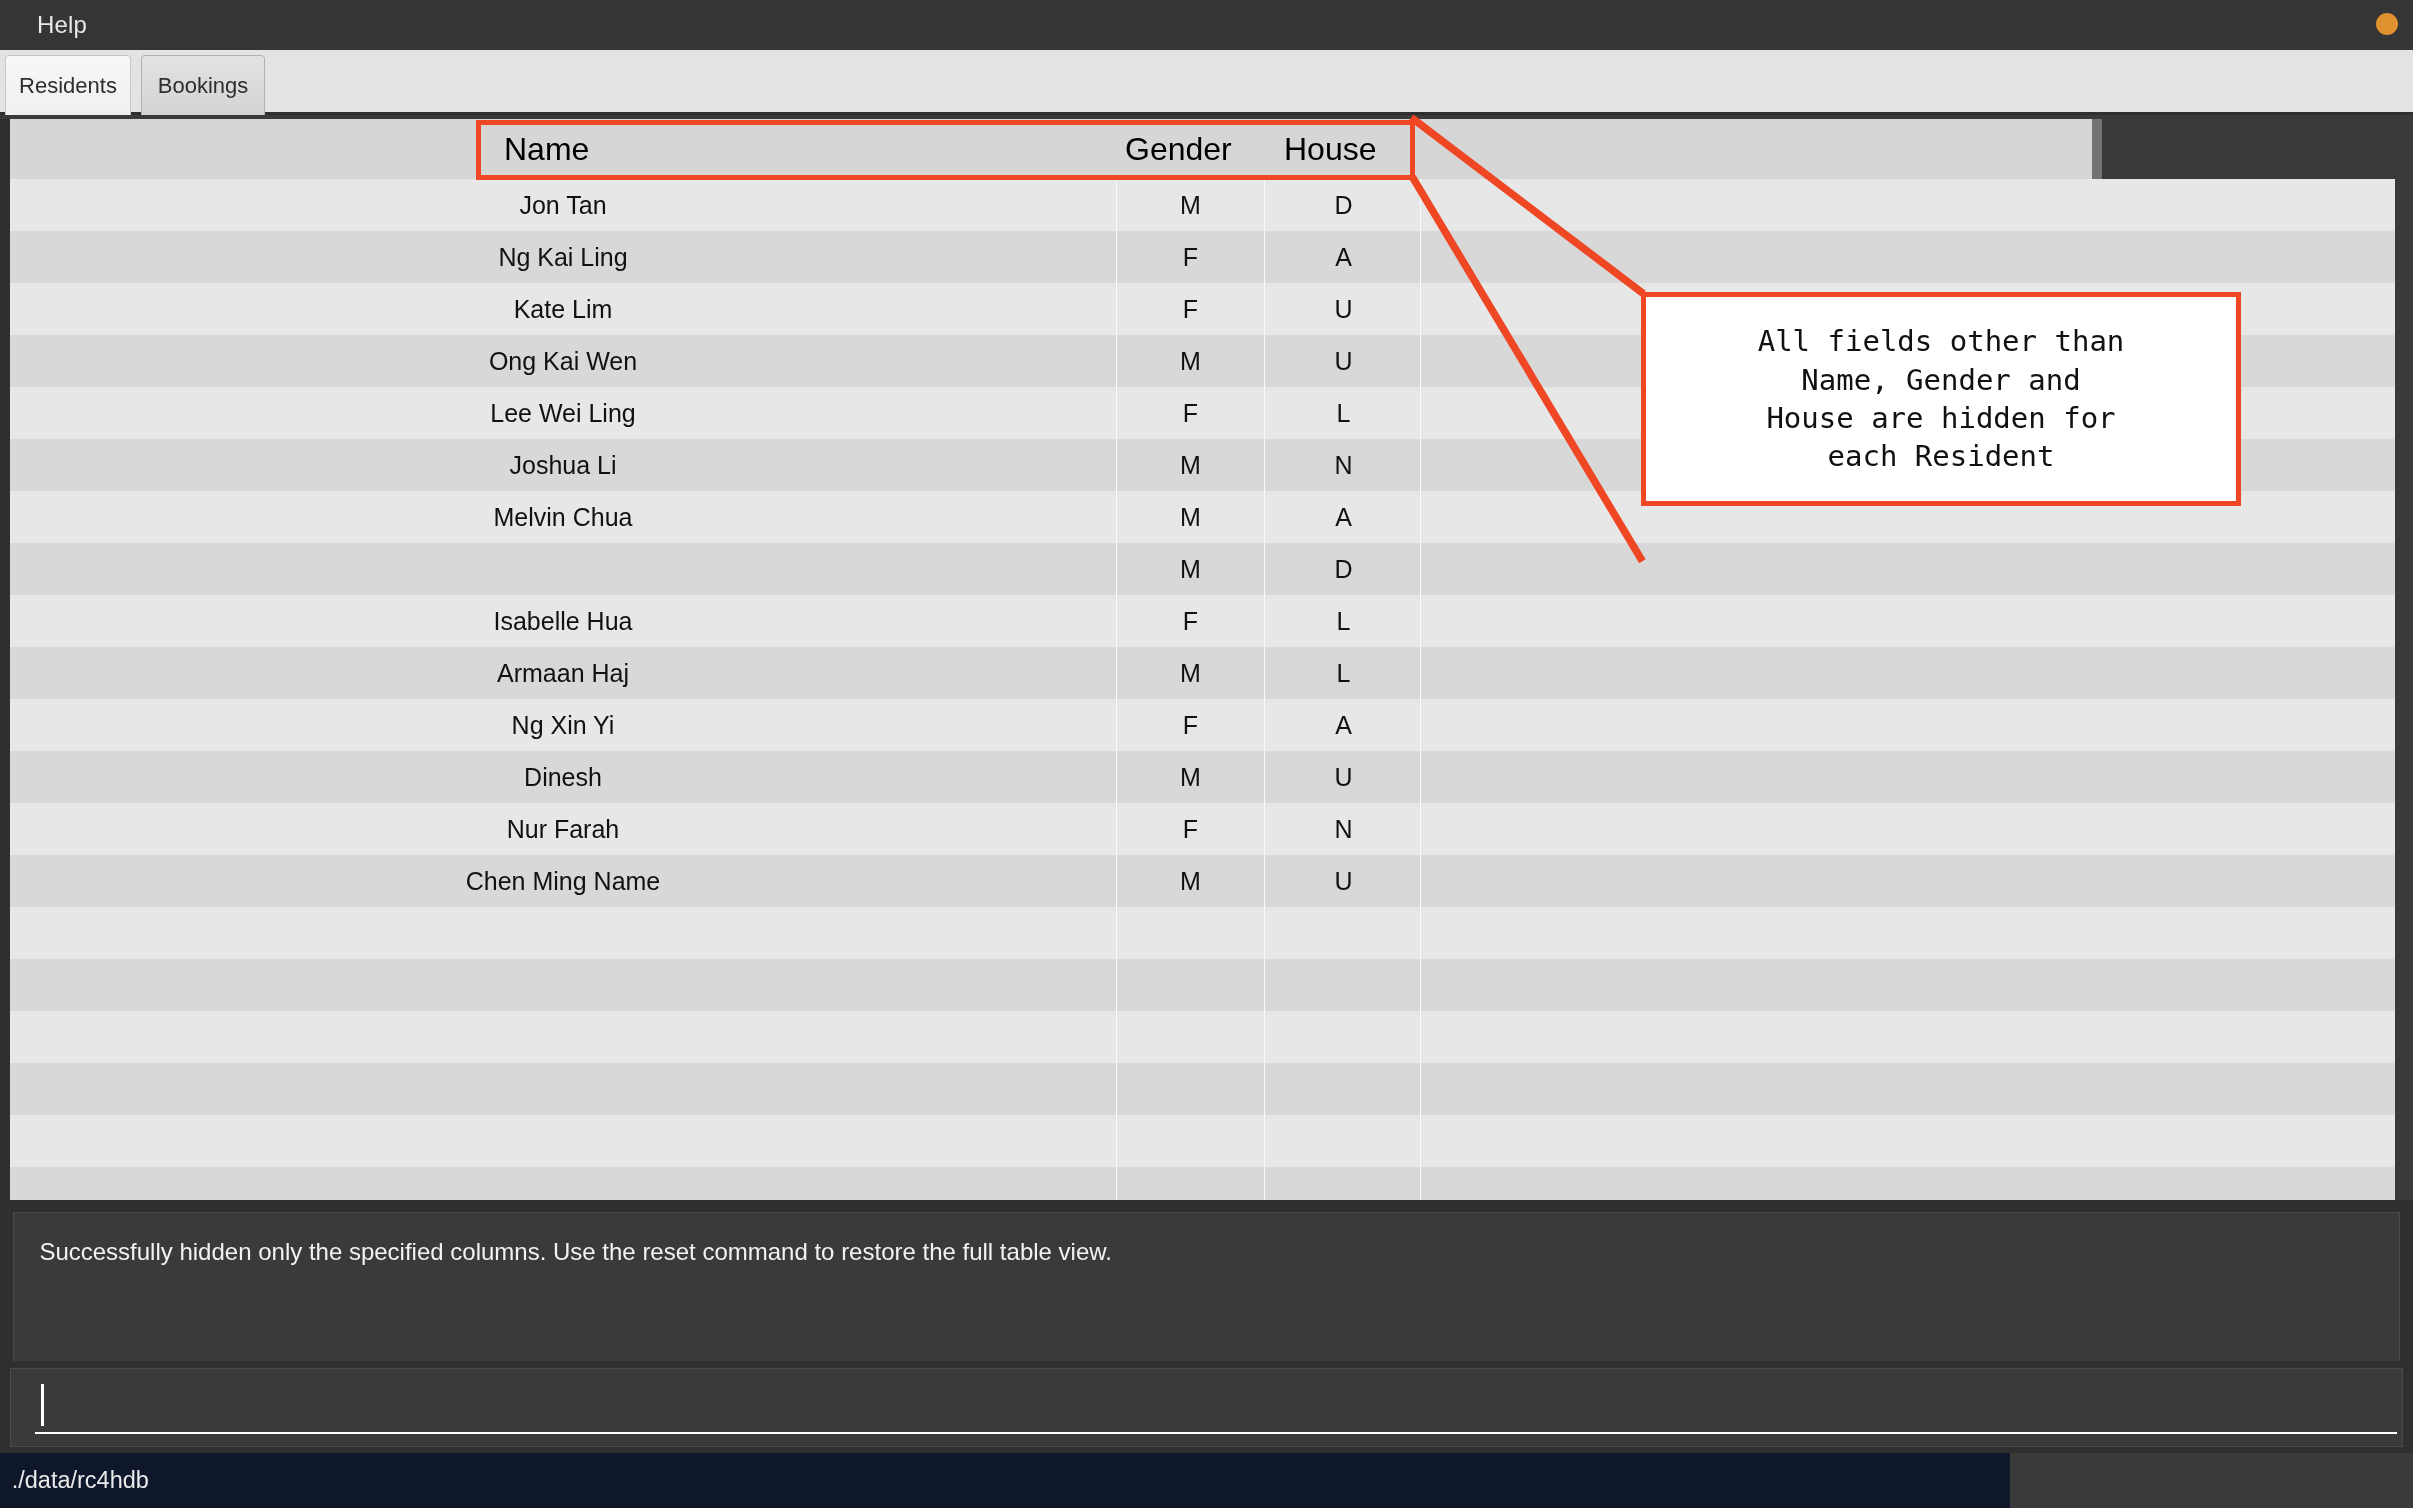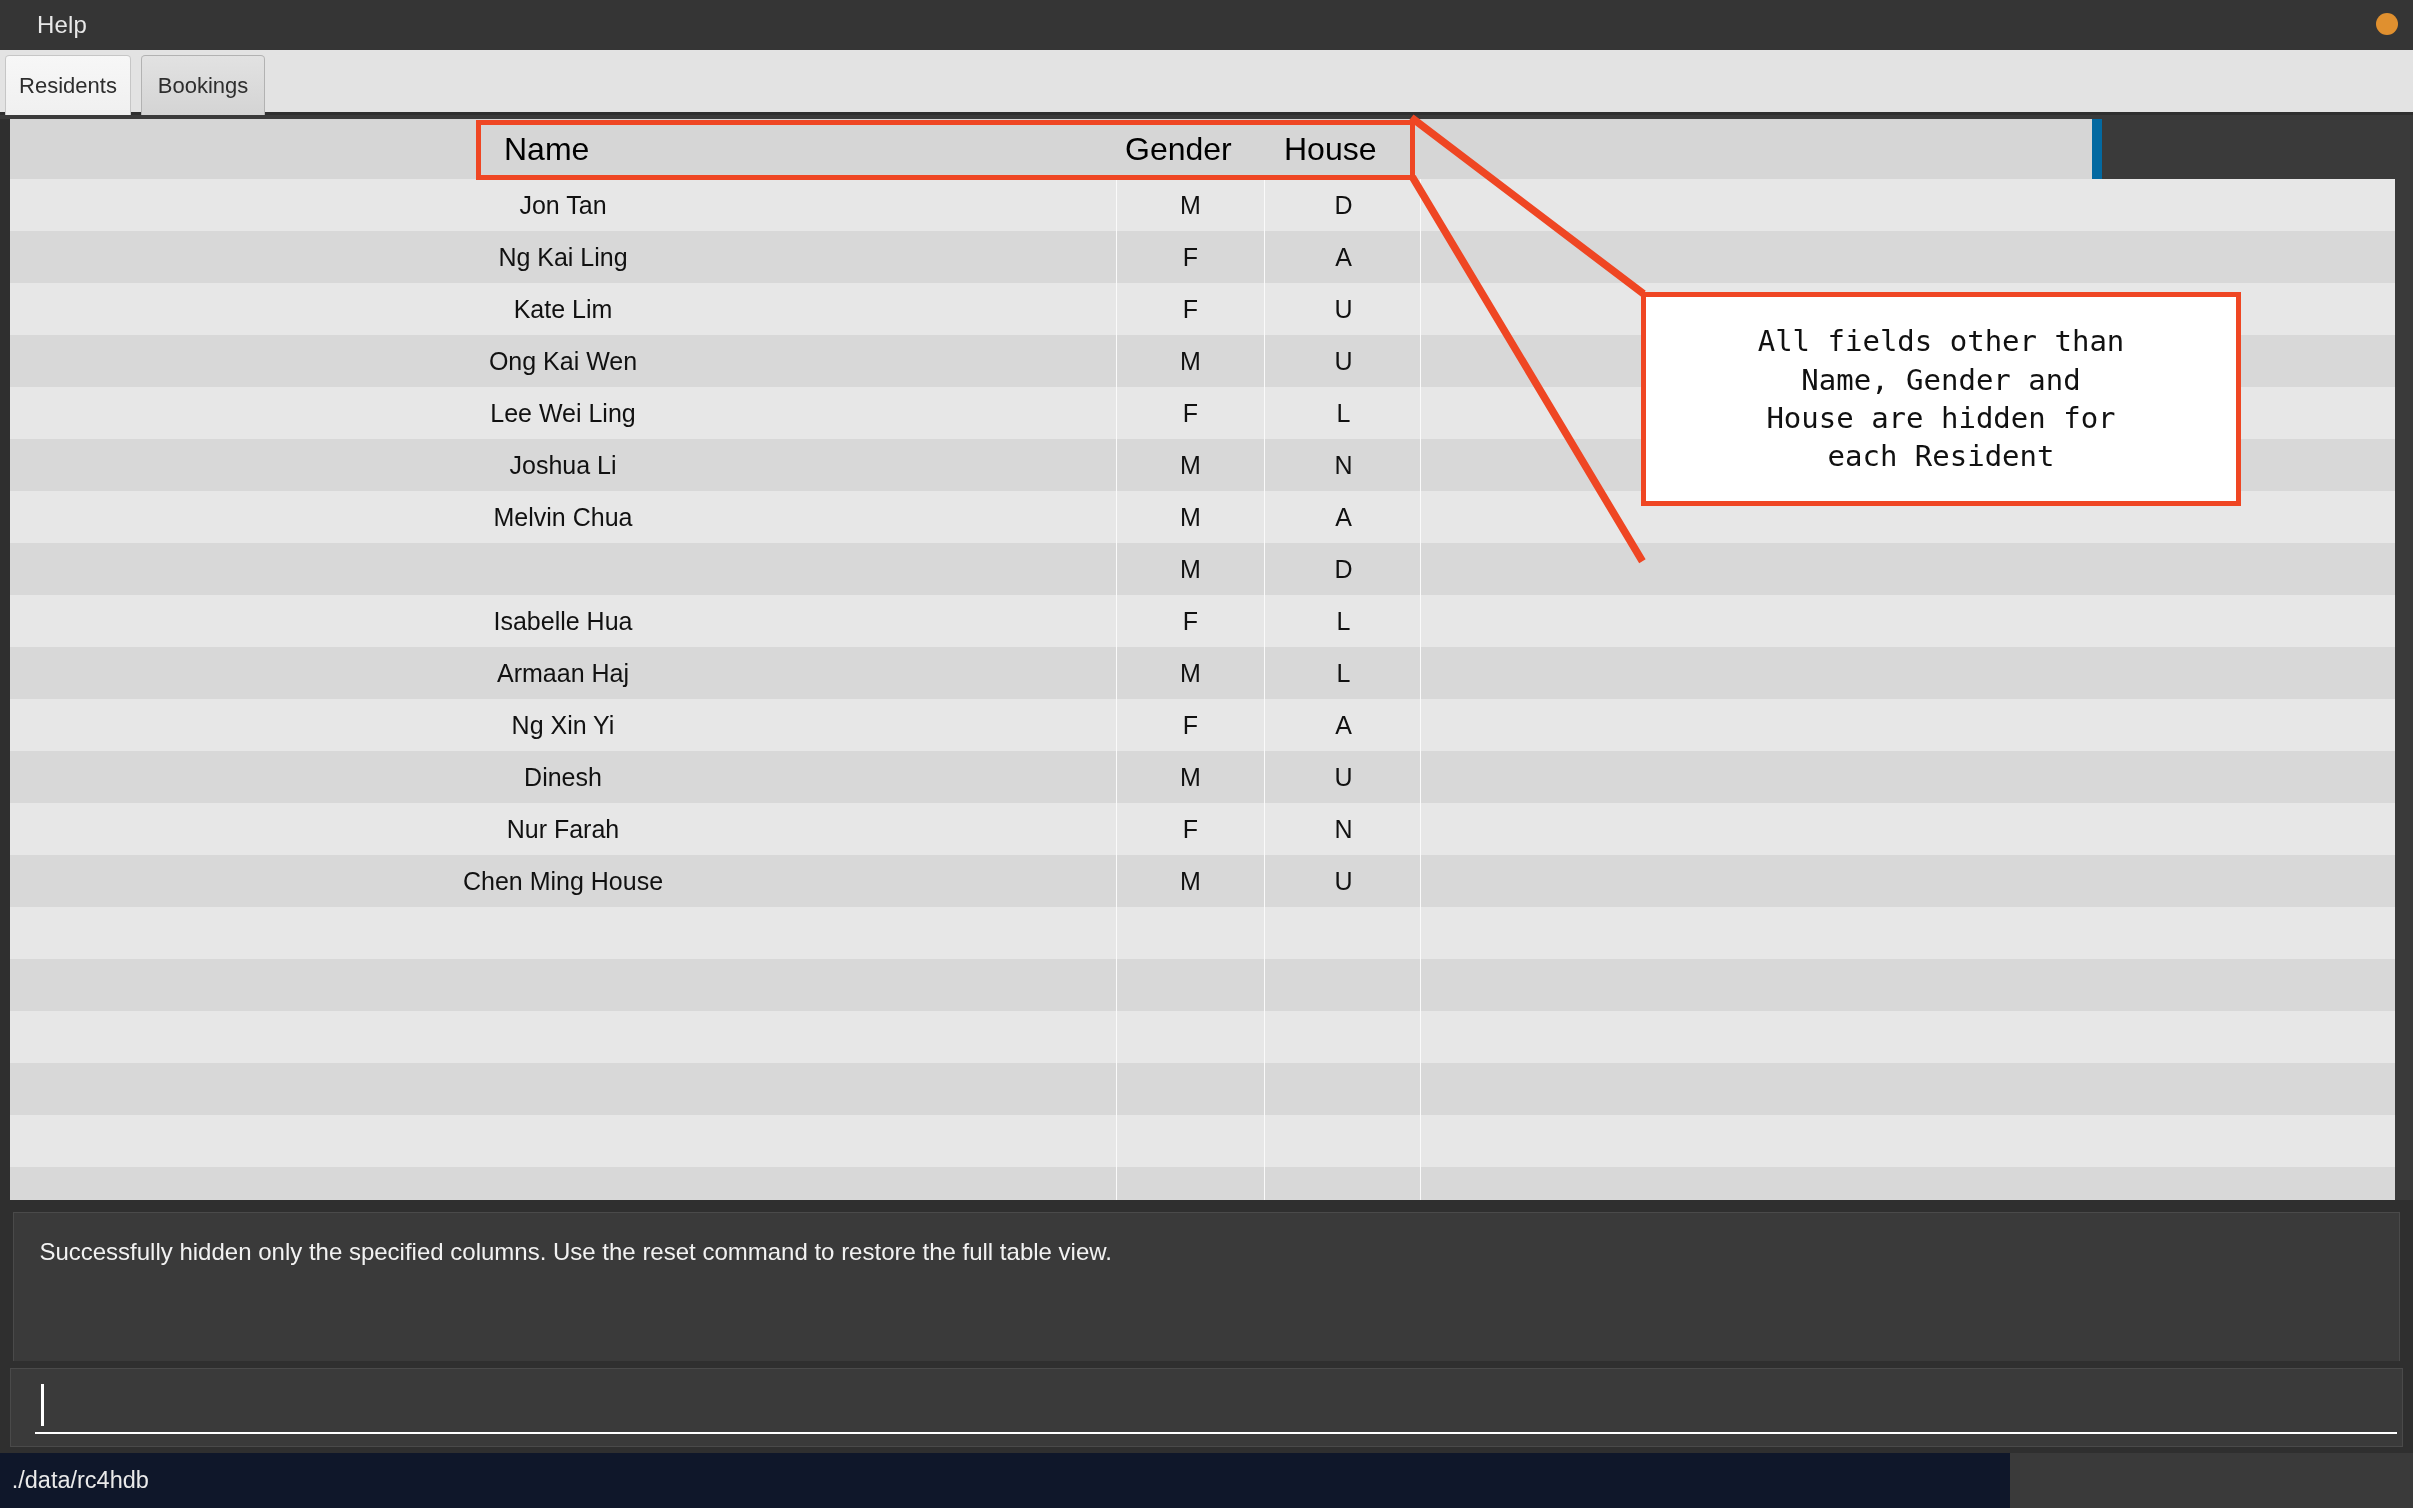--- a/index.html
+++ b/index.html
@@ -52,21 +52,21 @@
     border-color: #b2b2b2;
   }
   #tab-residents { left: 5px; width: 126px; }
   #tab-bookings  { left: 141px; width: 124px; }
 
   
   .table-panel {
     position: absolute; left: 0; top: 119px; width: 2102px; height: 1081px;
     background: #d6d6d6;
     border-left: 10px solid #2f2f2f;
-    border-right: 10px solid #0369a1;
+    border-right: 10px solid #737373;
   }
   .thead {
     position: relative; height: 60px; width: 100%;
     background: #d6d6d6;
   }
   .th {
     position: absolute; top: 0; height: 60px;
     display: flex; align-items: center;
     font-size: 32px; color: #000; white-space: nowrap;
   }
@@ -242,21 +242,21 @@
           <div class="cell cell-name">Dinesh</div>
           <div class="cell cell-gender">M</div>
           <div class="cell cell-house">U</div>
         </div>
         <div class="trow odd">
           <div class="cell cell-name">Nur Farah</div>
           <div class="cell cell-gender">F</div>
           <div class="cell cell-house">N</div>
         </div>
         <div class="trow even">
-          <div class="cell cell-name">Chen Ming House</div>
+          <div class="cell cell-name">Chen Ming Name</div>
           <div class="cell cell-gender">M</div>
           <div class="cell cell-house">U</div>
         </div>
         <div class="trow odd">
           <div class="cell cell-name"></div>
           <div class="cell cell-gender"></div>
           <div class="cell cell-house"></div>
         </div>
         <div class="trow even">
           <div class="cell cell-name"></div>

